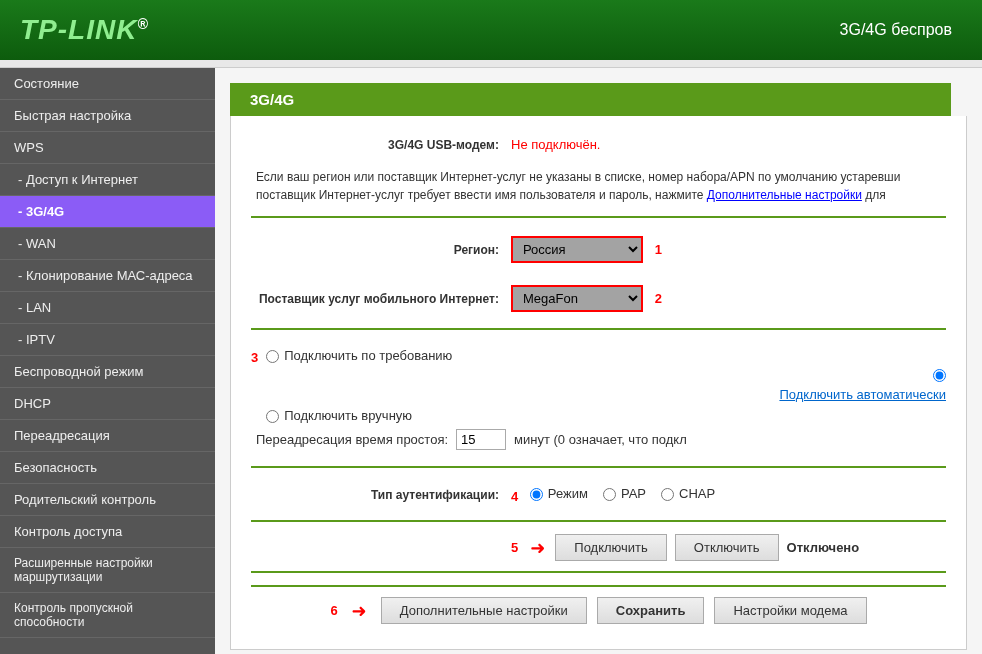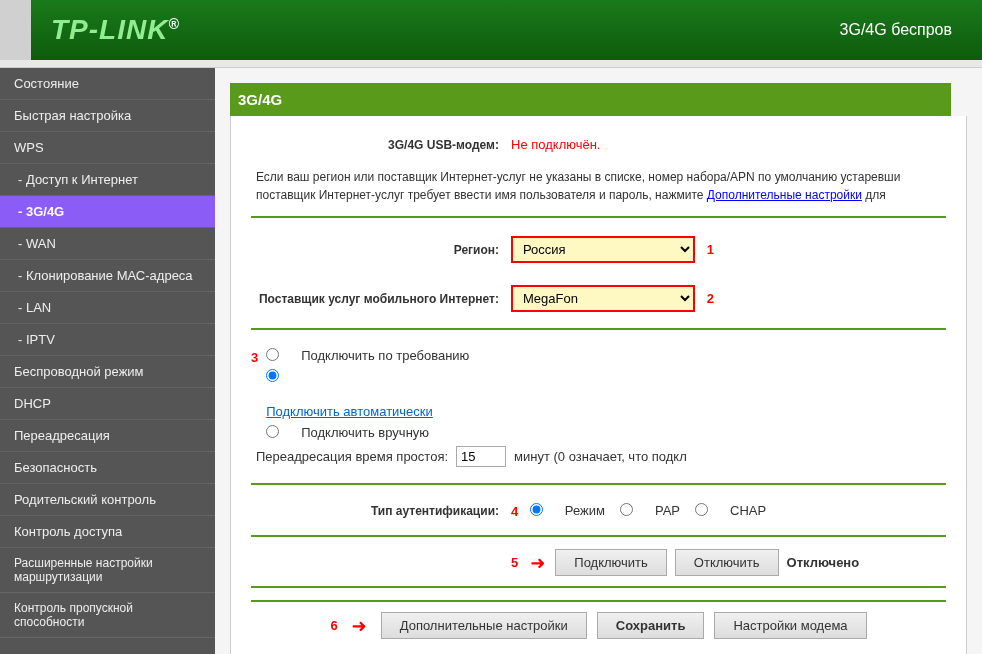--- a/index.html
+++ b/index.html
@@ -6,21 +6,20 @@
     body { font-family: Arial, sans-serif; font-size: 13px; background: #d0d0d0; width: 982px; height: 654px; overflow: hidden; }
 
     
     .header {
       background: linear-gradient(to bottom, #1a7a1a, #0d5c0d);
       height: 60px;
       display: flex;
       align-items: center;
       justify-content: space-between;
       padding: 0 20px;
-      margin-left: 31px;
     }
     .logo {
       color: white;
       font-size: 28px;
       font-weight: bold;
       font-style: italic;
       letter-spacing: 1px;
     }
     .logo span { color: #90ee90; }
     .header-title {
@@ -64,21 +63,21 @@
     
     .content {
       flex: 1;
       background: #f5f5f5;
       overflow-y: auto;
     }
 
     
     .page-title-bar {
       background: #5a9a1a;
-      padding: 8px 8px;
+      padding: 8px 20px;
       color: white;
       font-size: 15px;
       font-weight: bold;
       margin: 15px 31px 0 15px;
     }
 
     
     .form-area {
       padding: 15px 20px;
       background: white;
@@ -115,41 +114,41 @@
       padding: 0 5px;
     }
     .info-text a { color: blue; text-decoration: underline; cursor: pointer; }
 
     .not-connected { color: red; font-size: 13px; }
 
     select.form-select {
       padding: 3px 6px;
       font-size: 13px;
       border: 2px solid red;
-      width: 184px;
-      background: #fef9c3;
+      width: 132px;
+      background: #a3a3a3;
       cursor: pointer;
     }
 
     .divider-line {
       border: none;
       border-top: 2px solid #5a9a1a;
       margin: 8px 0 12px 0;
     }
 
     
     .radio-group {
       display: flex;
       flex-direction: column;
       gap: 6px;
     }
     .radio-item {
       display: flex;
-      align-items: flex-start;
-      gap: 22px;
+      align-items: flex-end;
+      gap: 5px;
       font-size: 13px;
       color: #333;
     }
     .radio-item.selected { color: #0066cc; text-decoration: underline; flex-direction: column; }
     .radio-item input[type=radio] { cursor: pointer; }
 
     .inline-radio-group {
       display: flex;
       align-items: center;
       gap: 15px;

